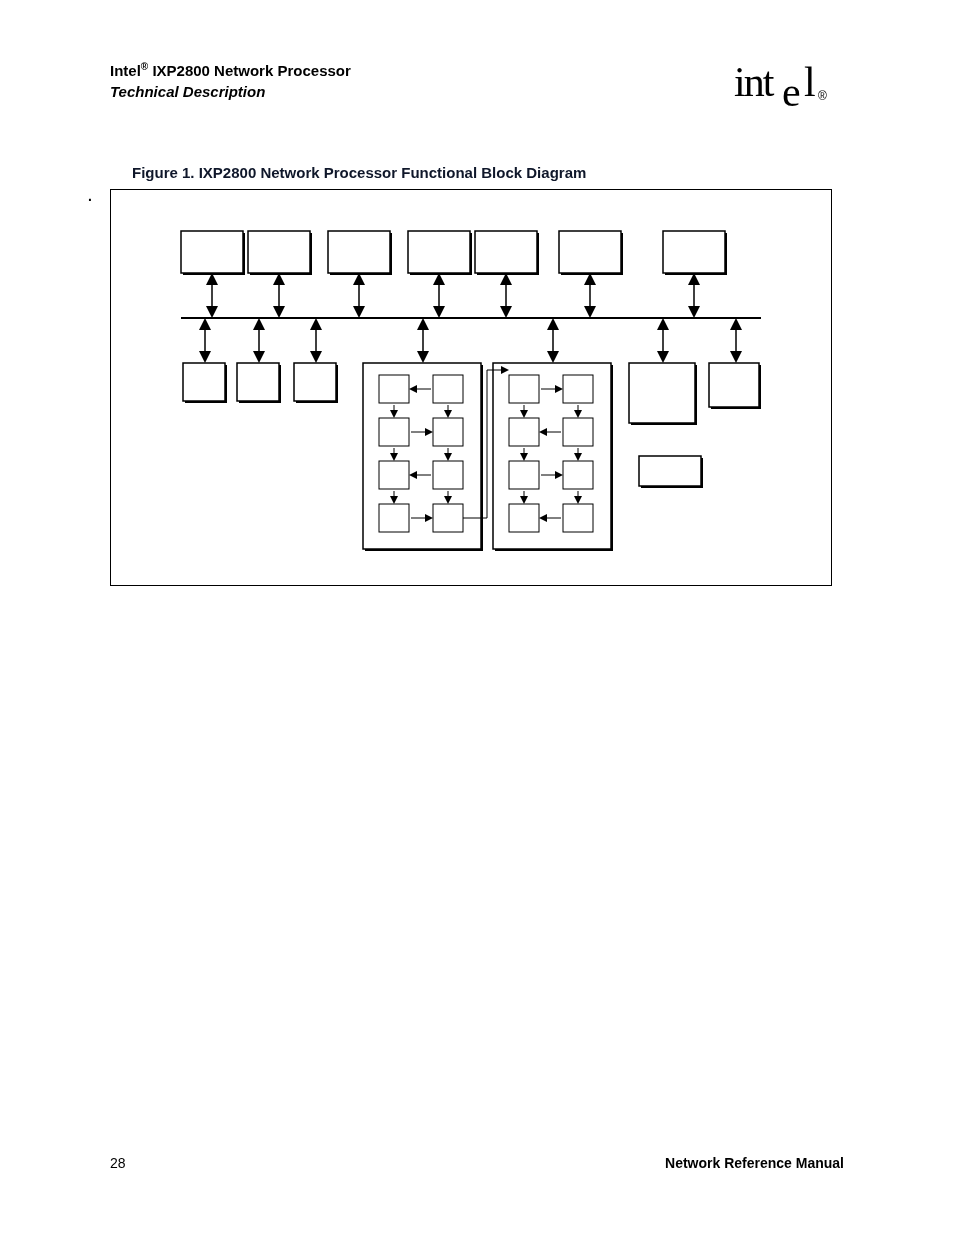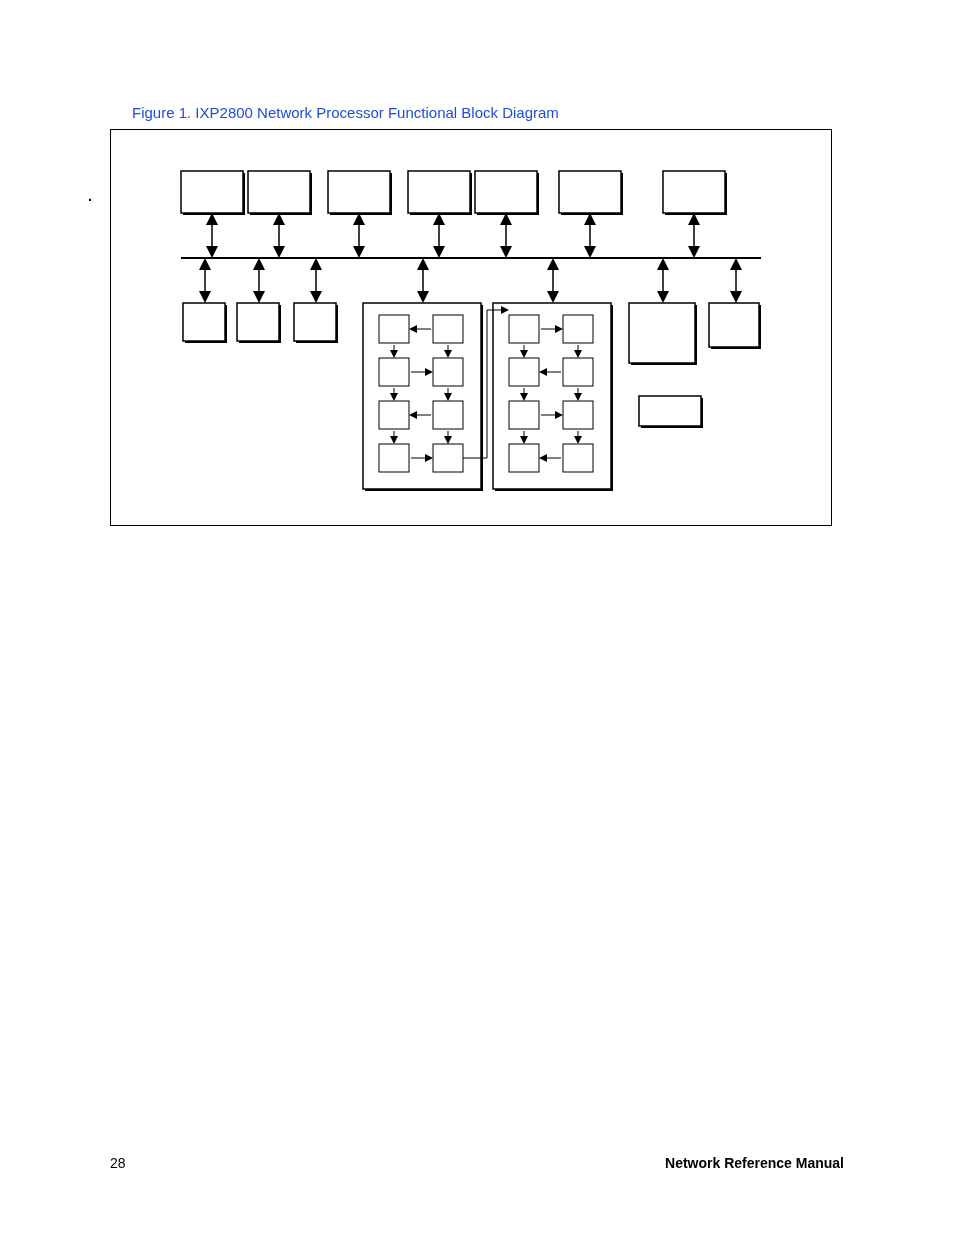--- a/index.html
+++ b/index.html
@@ -31,22 +31,22 @@
   .header-left .line1 sup { font-size: 10px; }
   .header-left .line2 { font-weight: bold; font-style: italic; }
   .logo {
     font-family: "Times New Roman", serif;
     font-size: 42px;
     font-weight: 500;
     position: relative;
     letter-spacing: -1px;
   }
   .figure-caption {
-    color: #1d4ed8;
-    font-weight: normal;
+    color: #0f172a;
+    font-weight: bold;
     font-size: 15px;
     margin-top: 44px;
     margin-bottom: 8px;
     margin-left: 22px;
   }
   .period-dot {
     position: absolute;
     left: 88px;
     top: 188px;
     font-size: 14px;
@@ -75,20 +75,36 @@
   }
   .footer .pnum { }
   .footer .man { font-weight: bold; }
 </style>
 </head>
 <body>
 
 <div class="page">
   <span class="period-dot">.</span>
 
+  <div class="header-row">
+    <div class="header-left">
+      <div class="line1">
+        <span>Intel</span><sup>®</sup><span> IXP2800 Network Processor</span>
+      </div>
+      <div class="line2">Technical Description</div>
+    </div>
+    <div class="logo">
+      <svg width="110" height="50" viewBox="0 0 110 50">
+        <text x="0" y="36" font-family="Times New Roman, serif" font-size="42" font-weight="400" fill="#000" letter-spacing="-2">int</text>
+        <text x="48" y="46" font-family="Times New Roman, serif" font-size="42" font-weight="400" fill="#000">e</text>
+        <text x="70" y="36" font-family="Times New Roman, serif" font-size="42" font-weight="400" fill="#000">l</text>
+        <text x="84" y="40" font-family="Arial" font-size="12" fill="#000">®</text>
+      </svg>
+    </div>
+  </div>
 
   <div class="figure-caption">Figure 1.  IXP2800 Network Processor Functional Block Diagram</div>
 
   <div class="diagram-frame">
     <svg class="diagram-svg" viewBox="0 0 720 395">
       <defs>
         <marker id="arrowhead" markerWidth="8" markerHeight="8" refX="6" refY="4" orient="auto">
           <polygon points="0 0, 8 4, 0 8" fill="#000"></polygon>
         </marker>
         <marker id="arrowheadStart" markerWidth="8" markerHeight="8" refX="2" refY="4" orient="auto">

